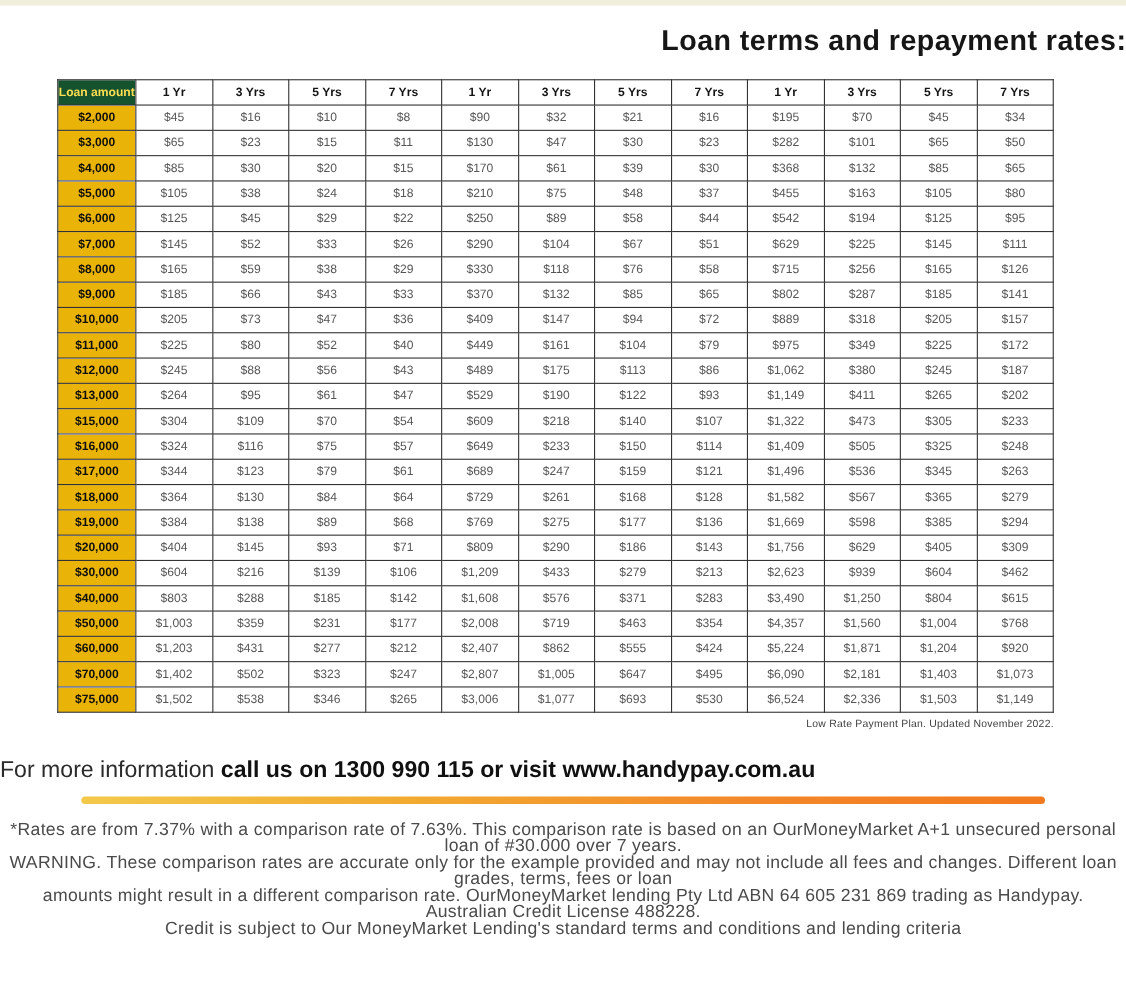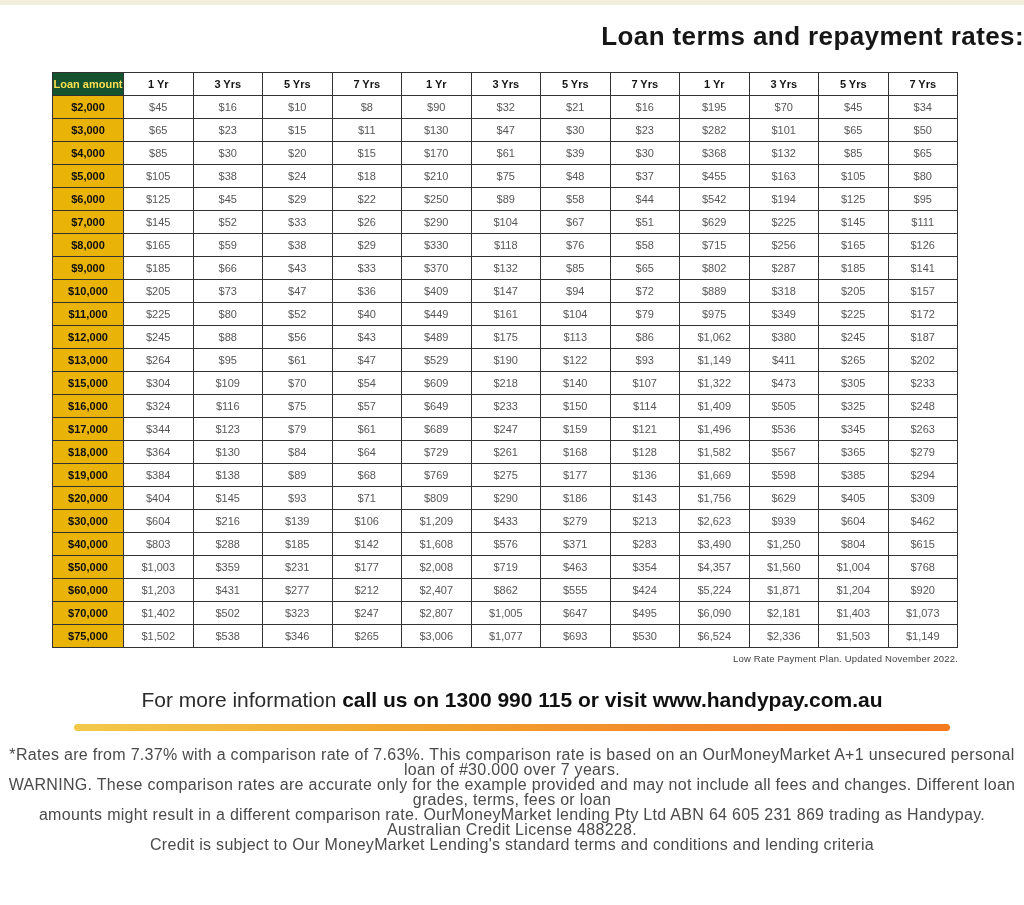--- a/index.html
+++ b/index.html
@@ -34,21 +34,21 @@
     background:#14532d;color:#ffde52;font-weight:700;font-size:11px;
     line-height:1.15;white-space:normal;
   }
   th.term{height:40px;background:#ffffff;color:#141414;font-weight:700;font-size:11.5px;}
   td.amt{background:#eab308;color:#0f0f0f;font-weight:700;font-size:12px;}
   td.val{background:#ffffff;color:#565656;font-size:11px;}
   .footnote{
     width:906px;margin:5px 0 0 52px;text-align:right;
     font-size:9.5px;color:#3f3f3f;letter-spacing:.2px;
   }
-  .info-line{margin-top:24px;text-align:center;font-size:21px;color:#2b2b2b;}
+  .info-line{margin-top:24px;text-align:left;font-size:21px;color:#2b2b2b;}
   .info-line .bold{font-weight:700;color:#101010;}
   .divider-bar{
     margin:12px auto 0 auto;width:876px;height:7px;border-radius:4px;
     background:linear-gradient(90deg,#f3c94a 0%,#f2a930 35%,#f3872a 70%,#f37a1e 100%);
   }
   .disclaimer{margin-top:16px;text-align:center;color:#4a4a4a;}
   .disclaimer div{font-size:16px;line-height:15px;letter-spacing:.3px;}
 </style>
 </head>
 <body>

